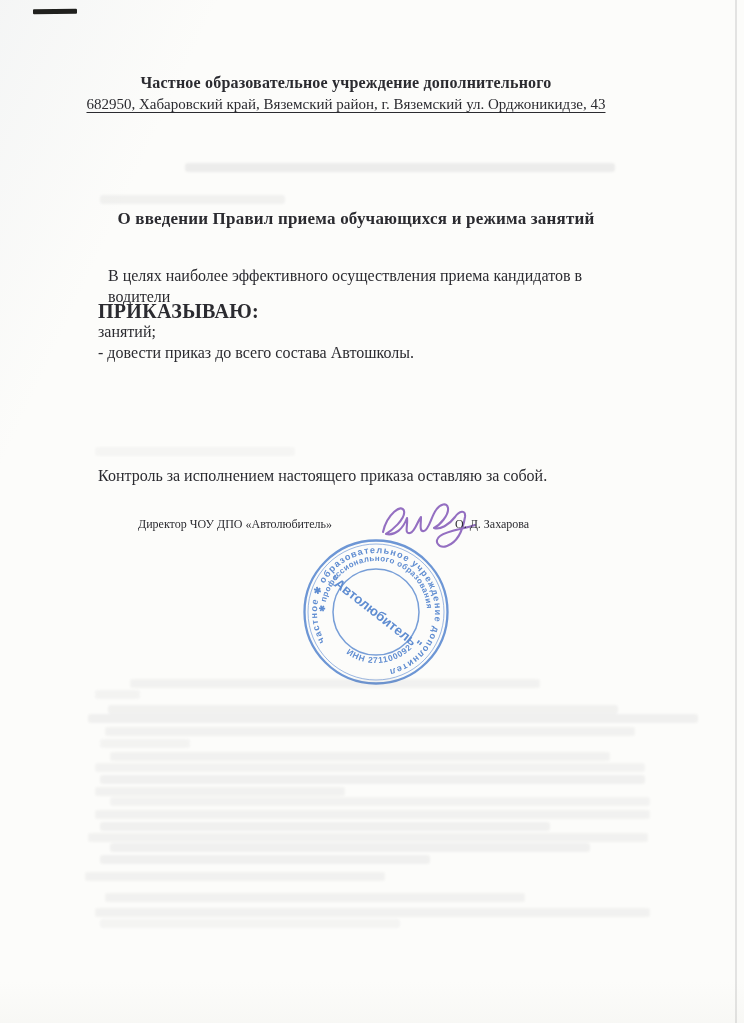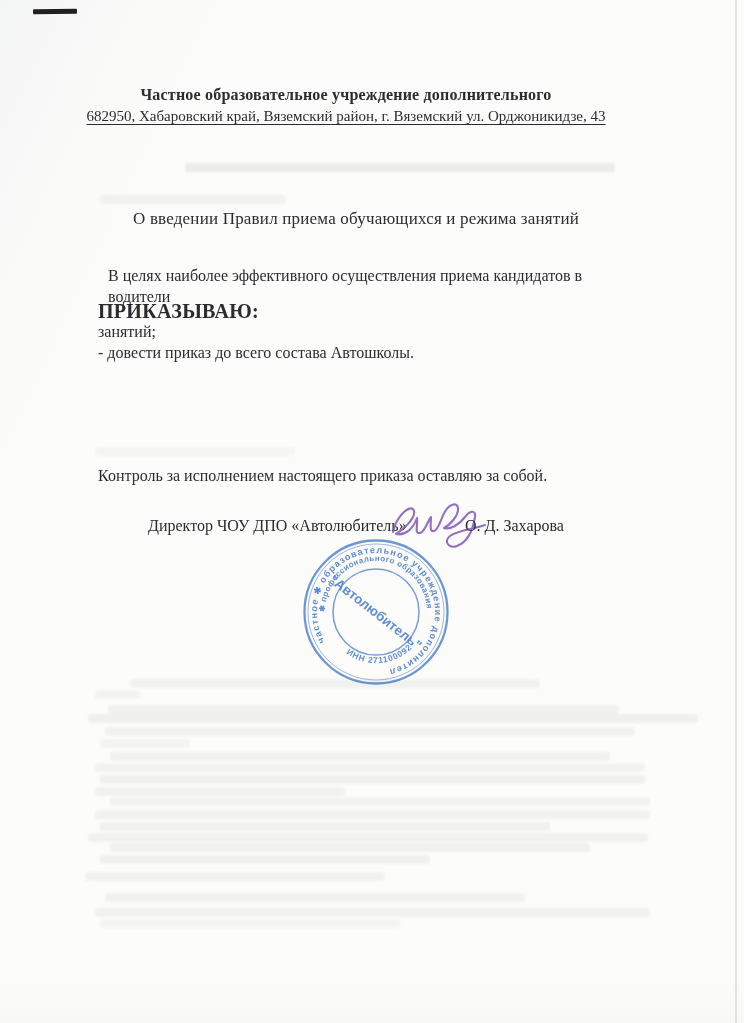--- a/index.html
+++ b/index.html
@@ -17,46 +17,46 @@
   }
   .edge-line{
     position:absolute;top:0;right:7px;width:2px;height:1023px;
     background:rgba(180,180,180,.35);
   }
   .corner-mark{
     position:absolute;left:33px;top:9px;width:44px;height:5px;
     background:#20201e;transform:rotate(-.8deg);border-radius:1px;
   }
   .header{
-    position:absolute;left:46px;top:72px;width:600px;text-align:center;margin-top:12px;
+    position:absolute;left:46px;top:72px;width:600px;text-align:center;
   }
   .header .org{
     font-weight:bold;font-size:16px;line-height:21px;letter-spacing:.2px;
   }
   .header .addr{
     font-size:15px;line-height:20px;margin-top:1px;
     text-decoration:underline;text-underline-offset:3px;
   }
   .doc-title{
     position:absolute;left:98px;top:209px;width:516px;text-align:center;
-    font-weight:normal;font-size:17px;letter-spacing:.2px;
+    font-weight:bold;font-size:17px;letter-spacing:.2px;
   }
   .purpose{
     position:absolute;left:98px;top:265px;width:540px;font-size:16px;line-height:21px;margin-left:10px;
   }
   .order-heading{
     position:absolute;left:98px;top:300px;font-weight:bold;font-size:20px;letter-spacing:.3px;
   }
   .order-lines{
     position:absolute;left:98px;top:321px;width:545px;font-size:16px;line-height:21px;
   }
   .control-line{
     position:absolute;left:98px;top:419px;width:560px;font-size:16px;margin-top:48px;
   }
-  .sign-row{position:absolute;left:0;top:517px;width:652px;height:40px;font-size:16px;margin-left:10px;}
+  .sign-row{position:absolute;left:0;top:517px;width:652px;height:40px;font-size:12px;}
   .sign-label{position:absolute;left:138px;top:0;}
   .sign-name{position:absolute;left:455px;top:0;}
   .signature-svg{position:absolute;left:376px;top:-21px;width:104px;height:58px;}
   .signature-svg path{
     fill:none;stroke:var(--ink-purple,#7d4fb5);stroke-width:2.1;
     stroke-linecap:round;stroke-linejoin:round;opacity:.82;
   }
   .stamp{position:absolute;left:300px;top:536px;width:152px;height:152px;opacity:.9;}
   .stamp circle{fill:none;stroke:var(--stamp-blue,#4f81cd);}
   .stamp text{fill:var(--stamp-blue,#4f81cd);font-family:"Liberation Sans", sans-serif;}

